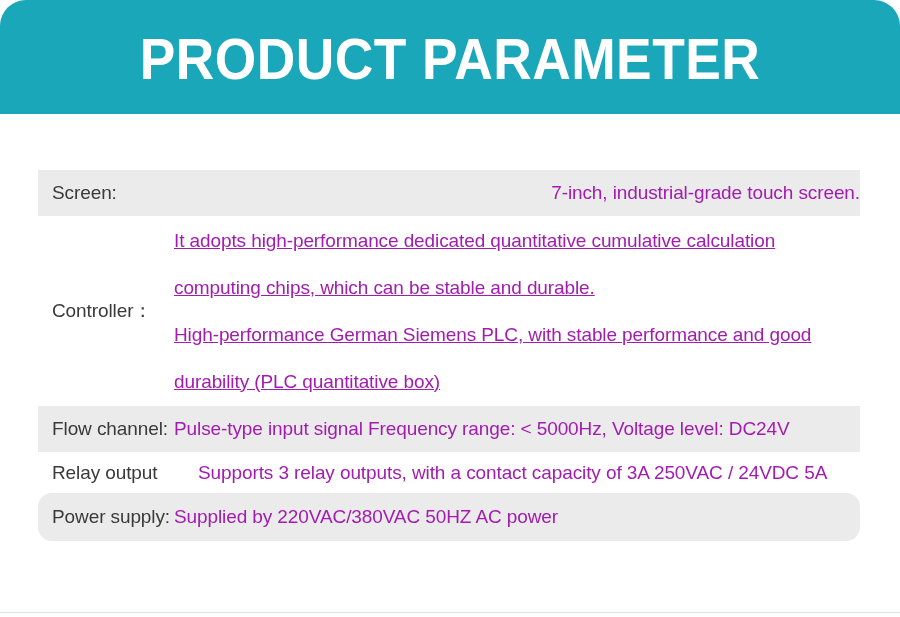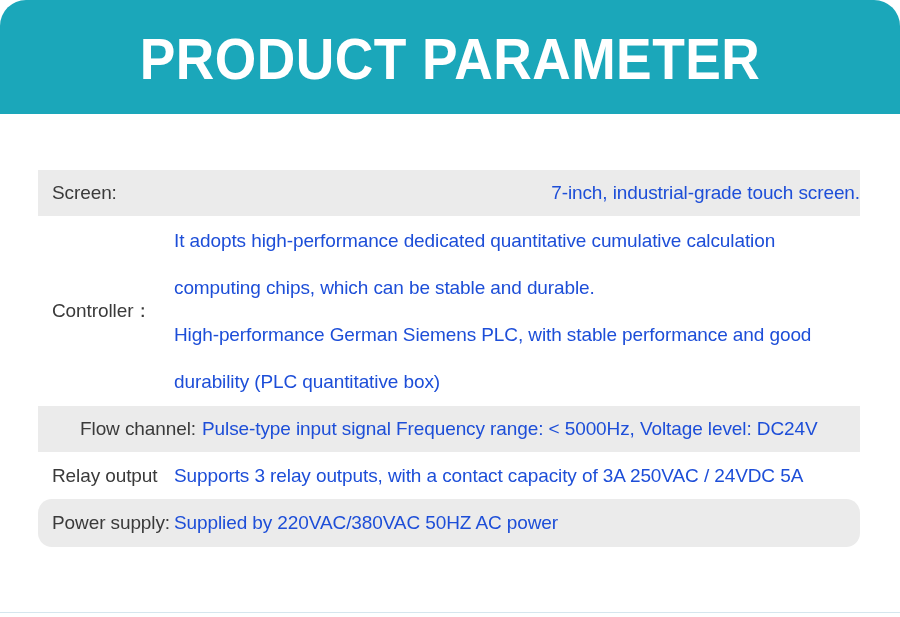--- a/index.html
+++ b/index.html
@@ -74,38 +74,39 @@
     letter-spacing: -0.1px;
   }
   .spec-value {
     flex: 1 1 auto;
     box-sizing: border-box;
     display: flex;
     flex-direction: column;
     justify-content: center;
     font-size: 19px;
     line-height: 24px;
-    color: #1d4ed8;
+    color: #a21caf;
     letter-spacing: -0.1px;
   }
   .spec-value .line {
     white-space: nowrap;
   }
 
   
   .row-screen       { height: 46px; }
   .row-controller   { height: 190px; }
-  .row-flow         { height: 46px; padding-left: 28px; }
-  .row-relay        { height: 47px; }
+  .row-flow         { height: 46px; }
+  .row-relay        { height: 41px; gap: 24px; }
   .row-power        { height: 48px; }
 
   .row-controller .spec-value .line {
     height: 47px;
     display: flex;
     align-items: center;
+    text-decoration: underline;
   }
 
   
   .bottom-rule {
     position: absolute;
     left: 0;
     top: 612px;
     width: 900px;
     height: 1px;
     background: #D6E6EE;

